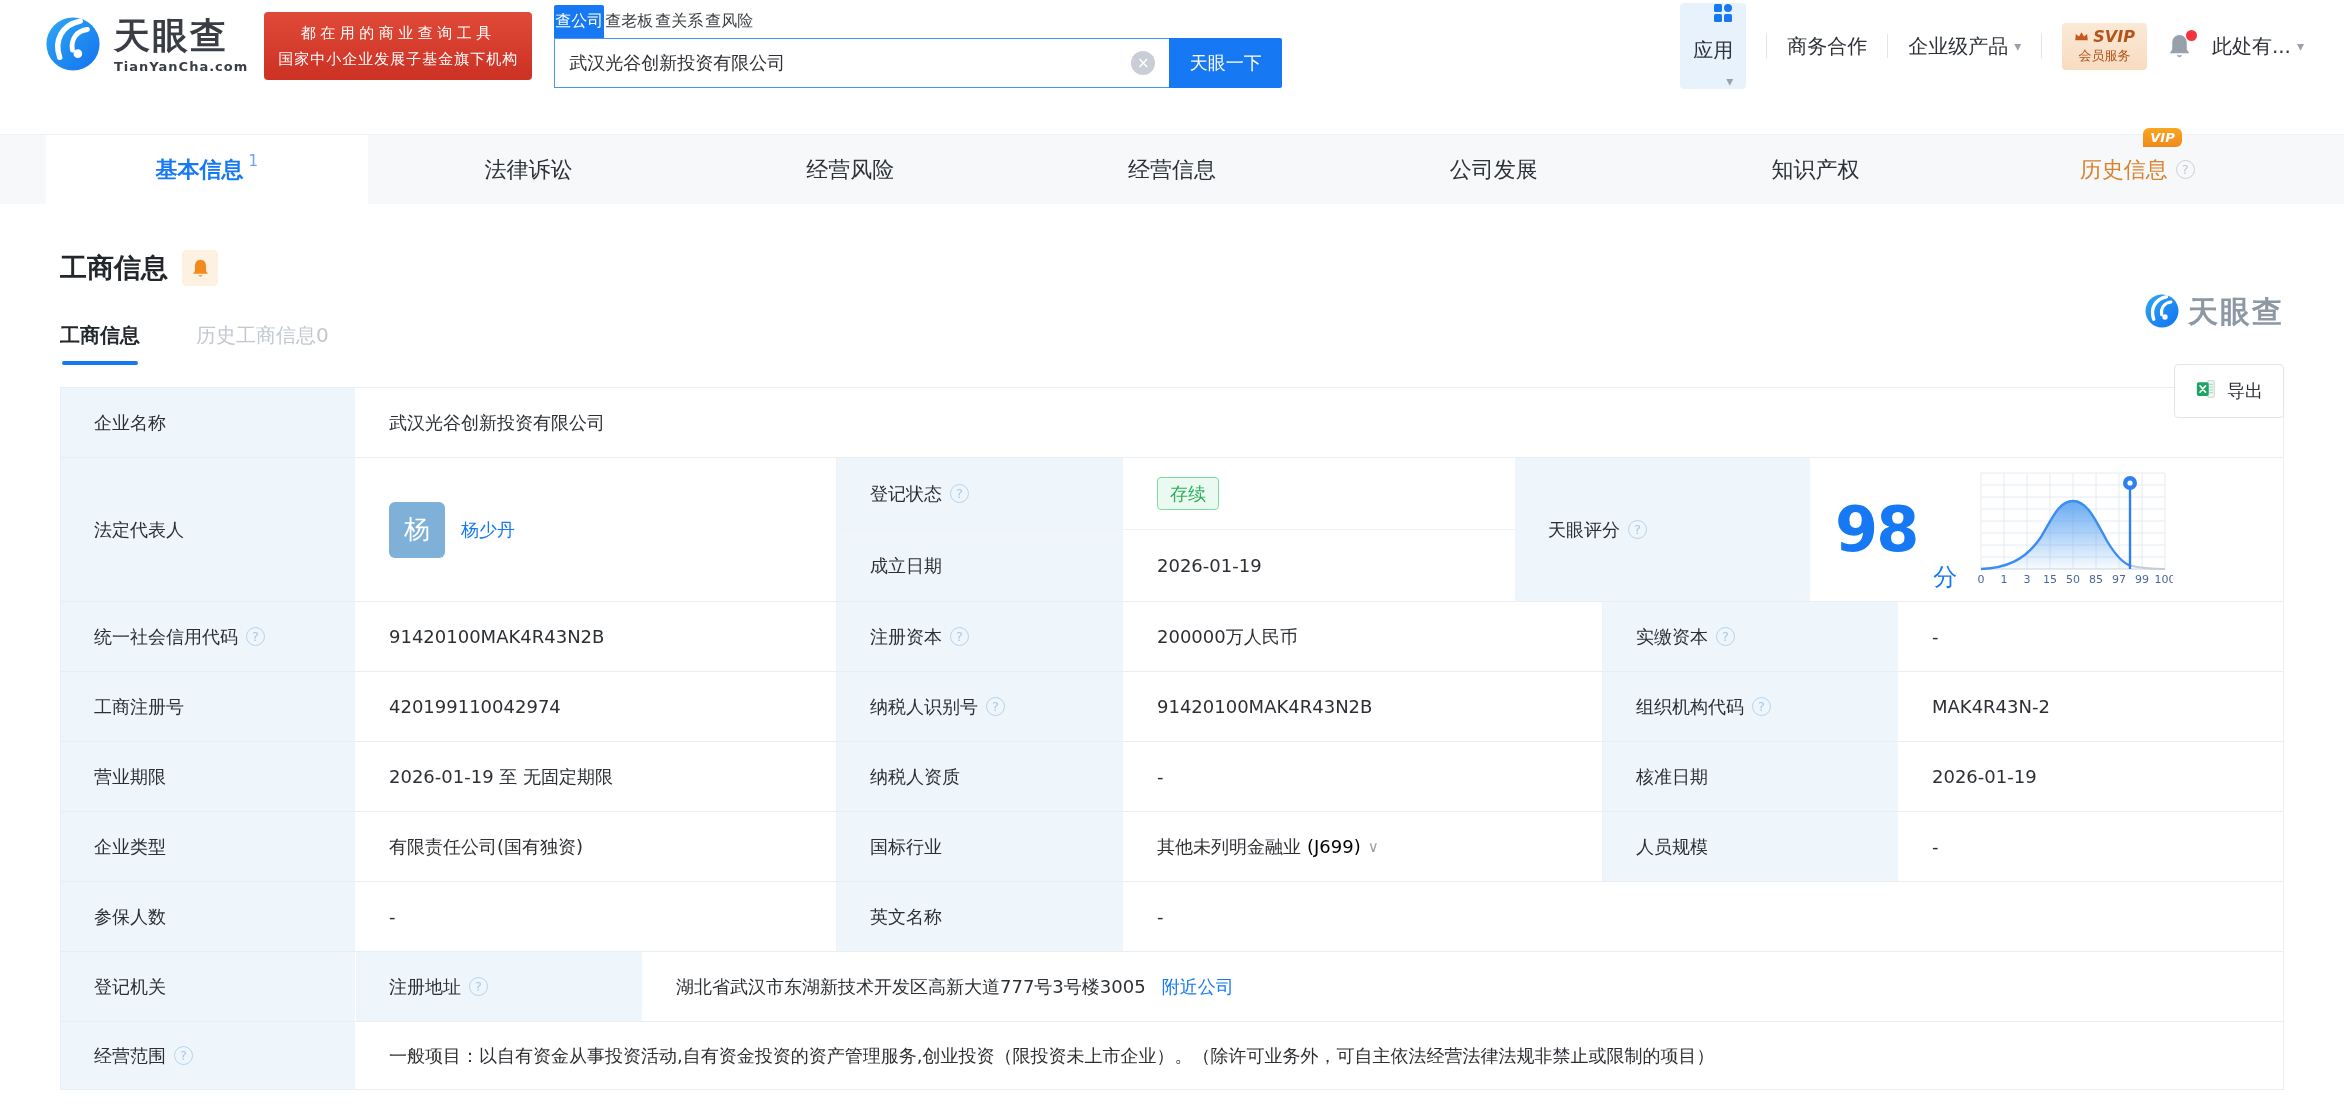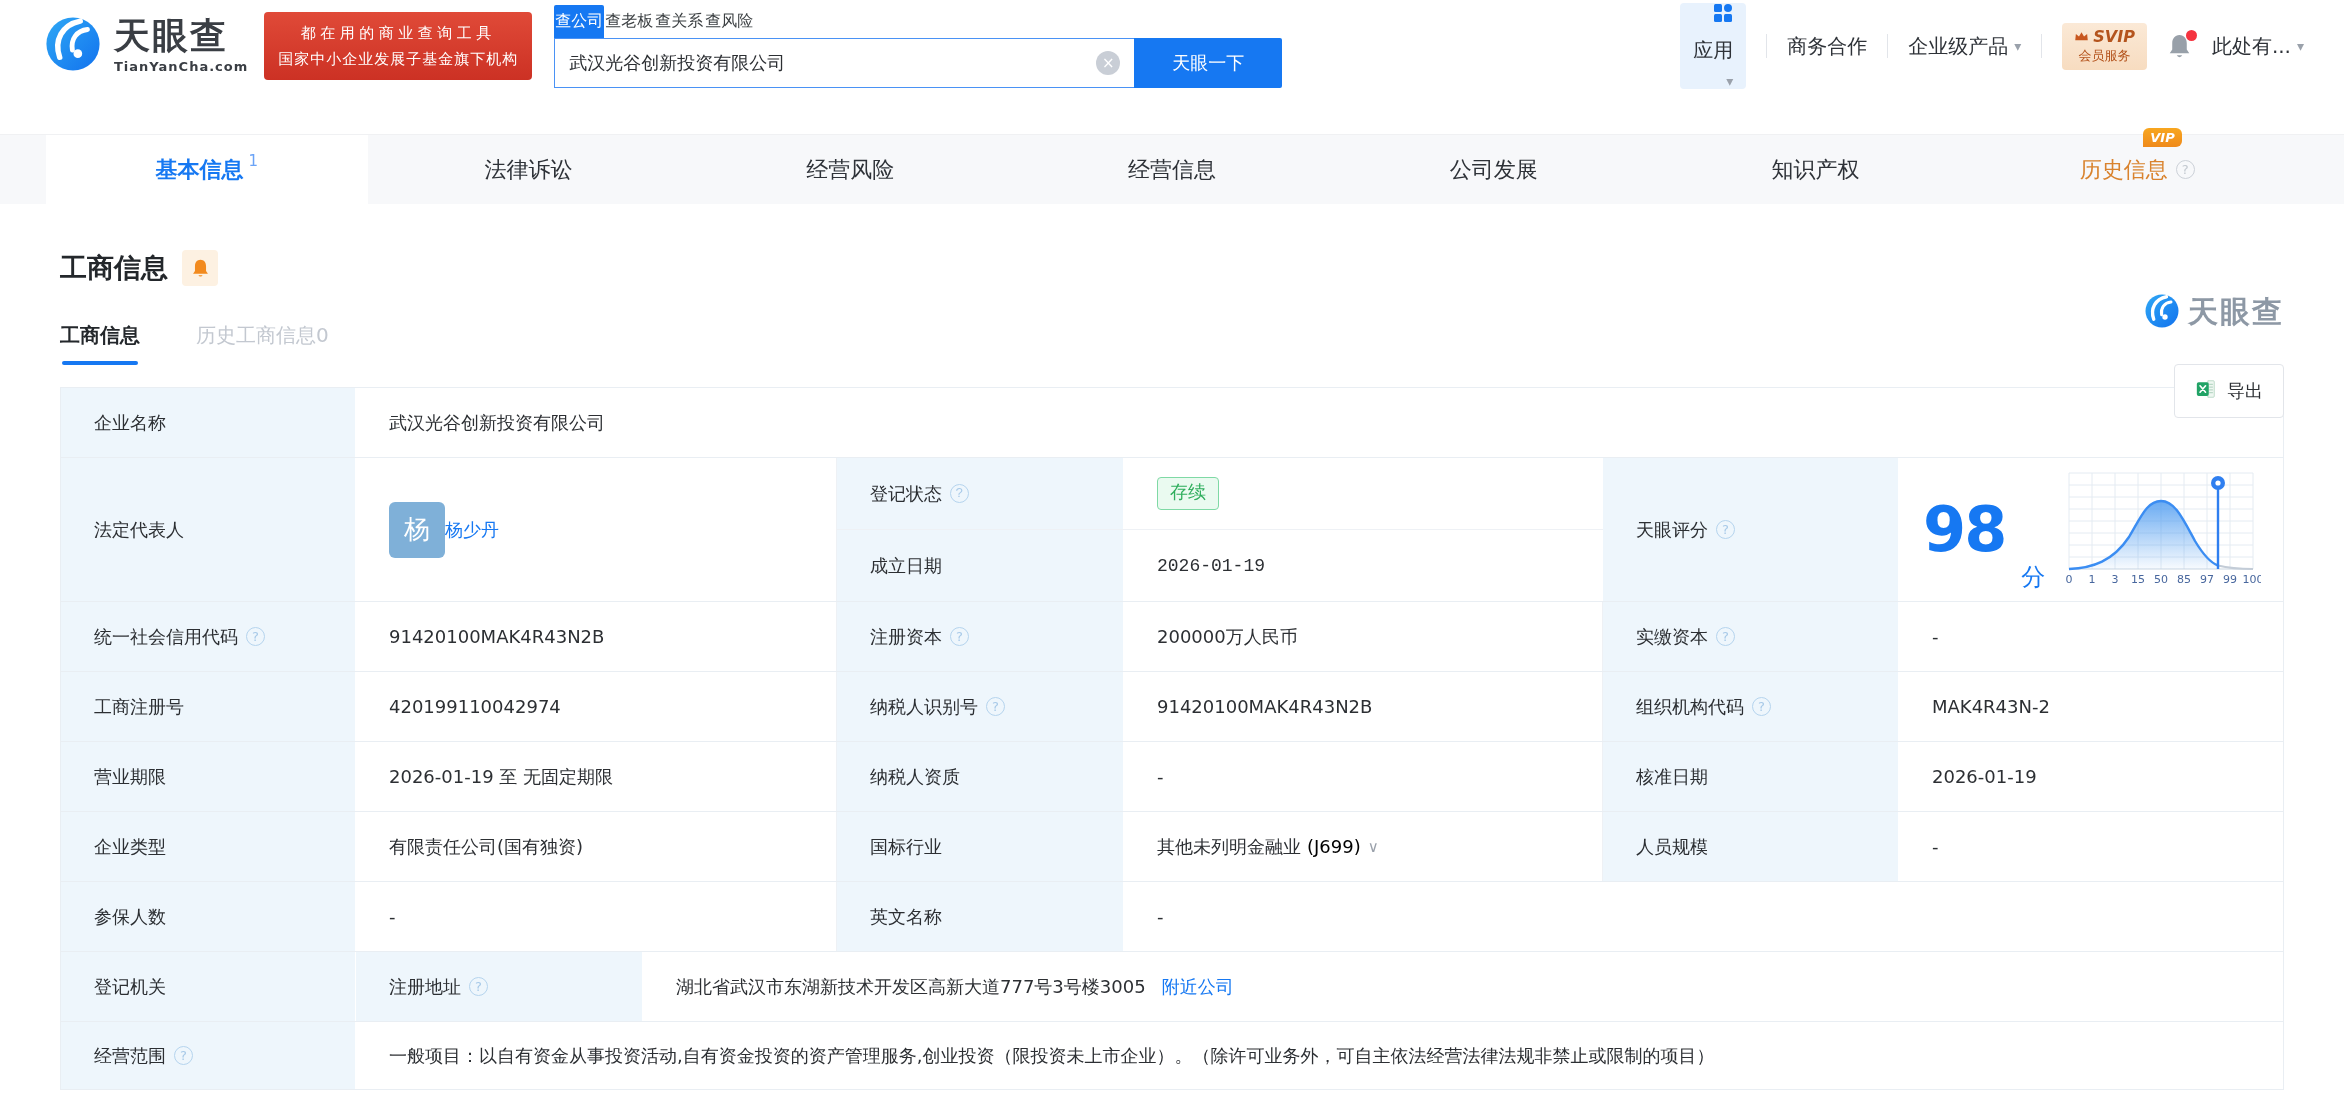--- a/index.html
+++ b/index.html
@@ -19,21 +19,21 @@
 
   .search-area { margin-left:22px; width:728px; flex:none; }
   .search-tabs { display:flex; }
   .search-tab { font-size:16px; color:#3c4043; padding:6px 1px; cursor:pointer; }
   .search-tab.active { background:#1678f2; color:#fff; border-radius:2px 2px 0 0; }
   .search-bar { display:flex; height:50px; }
   .search-input { flex:1; border:1px solid #4a92f5; border-right:none; display:flex; align-items:center;
                   padding:0 14px; font-size:18px; color:#2c2f33; background:#fff; }
   .clear-btn { margin-left:auto; width:24px; height:24px; border-radius:50%; background:#c9ced6; color:#fff;
                display:flex; align-items:center; justify-content:center; font-size:15px; cursor:pointer; flex:none; }
-  .search-btn { width:148px; background:#1678f2; color:#fff; font-size:18px; display:flex; align-items:center;
+  .search-btn { width:113px; background:#1678f2; color:#fff; font-size:18px; display:flex; align-items:center;
                 justify-content:center; border-radius:0 2px 2px 0; cursor:pointer; flex:none; }
 
   .header-nav { margin-left:auto; display:flex; align-items:center; gap:20px; font-size:20px; color:#2e3238; flex:none; }
   .apps-pill { display:flex; align-items:flex-end; gap:9px; background:#e8f2fd; border-radius:4px; padding:0 13px; cursor:pointer;flex-direction:column; }
   .hdr-divider { width:1px; height:24px; background:#e2e5ea; }
   .nav-item { display:flex; align-items:center; gap:6px; cursor:pointer; }
   .caret { font-size:14px; color:#9aa1ab; }
   .svip { background:linear-gradient(180deg,#fbe9d6,#f7dcc0); border-radius:4px; padding:4px 12px 5px;
           text-align:center; color:#b4541d; cursor:pointer; }
   .svip .l1 { font-size:16px; font-weight:bold; font-style:italic; display:flex; align-items:center; gap:4px; justify-content:center; }
@@ -79,30 +79,30 @@
   .trow.tall { height:144px; }
   .trow.last { height:68px; }
   .cell { display:flex; align-items:center; padding:0 33px; font-size:18px; color:#2c2f33;
           border-right:1px solid #eef1f5; overflow:hidden; }
   .cell:last-child { border-right:none; }
   .lbl { background:#eef6fc; border-right:1px solid #fff; }
   .w1 { width:295px; flex:none; } .w2 { width:481px; flex:none; } .w3 { width:287px; flex:none; }
   .w4 { width:479px; flex:none; } .w5 { width:296px; flex:none; } .w6 { flex:1; }
   .help { width:19px; height:19px; border:1px solid #b5d4ee; border-radius:50%; color:#a7c9e8; font-size:13px;
           display:inline-flex; align-items:center; justify-content:center; margin-left:8px; flex:none; cursor:pointer; }
-  .nested { display:flex; flex-direction:column; width:766px; flex:none;font-family:Liberation Mono, monospace; }
+  .nested { display:flex; flex-direction:column; width:678px; flex:none; }
   .nrow { display:flex; flex:1; border-bottom:1px solid #eef1f5; }
   .nrow:last-child { border-bottom:none; }
   .nrow .cell { height:100%; }
   .status-badge { padding:5px 12px; background:#eafaf0; border:1px solid #7fd9a5; border-radius:4px;
                   color:#2fae5d; font-size:18px; line-height:1.2; }
   .avatar { width:56px; height:56px; border-radius:6px; background:#7fb0d8; color:#fff; font-size:26px;
             display:flex; align-items:center; justify-content:center; flex:none; cursor:pointer; }
   .link { color:#1678f2; cursor:pointer; }
-  .name-link { }
+  .name-link { margin-left:16px; }
   .near-link { margin-left:16px; flex:none; }
   .muted { color:#000000; margin-left:6px; }
   .chev { color:#9aa1ab; font-size:15px; margin-left:7px; }
   .score-cell { gap:16px; padding:0 12px 0 24px; }
   .score-num { font-size:62px; font-weight:bold; color:#1678f2; line-height:1; letter-spacing:-2px; }
   .score-unit { font-size:24px; color:#1678f2; align-self:flex-end; margin-bottom:8px; }
   .scope-text { white-space:nowrap; }
 </style>
 </head>
 <body>

